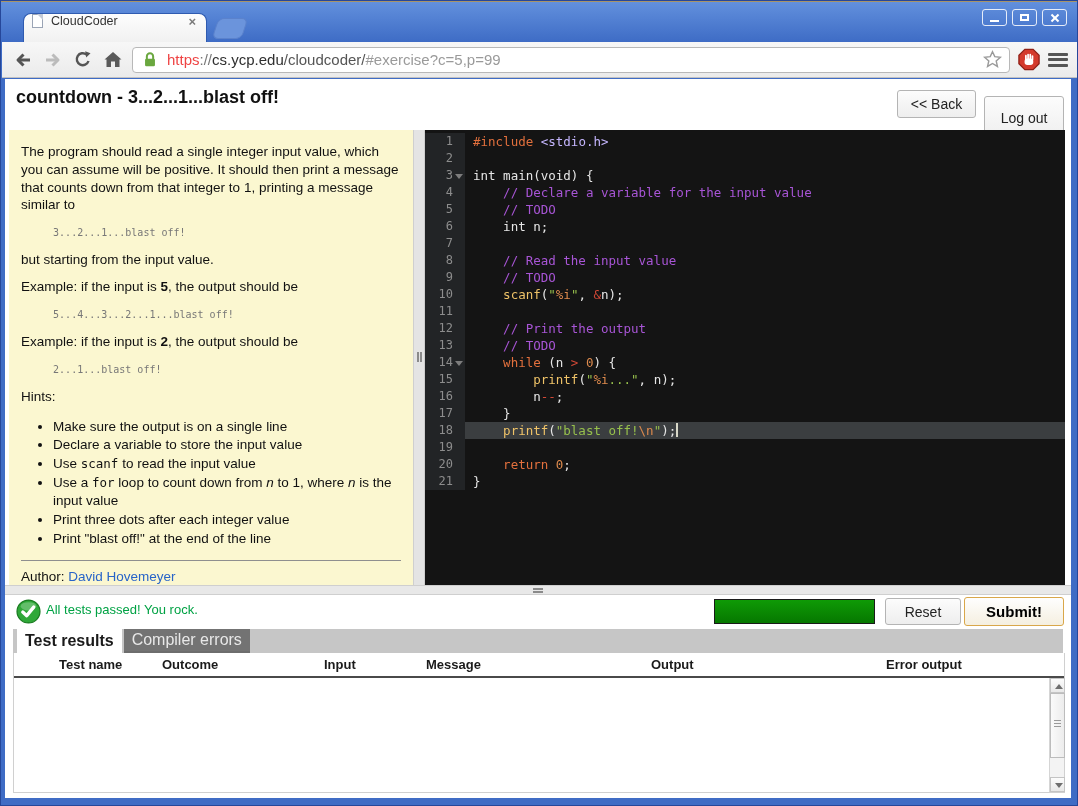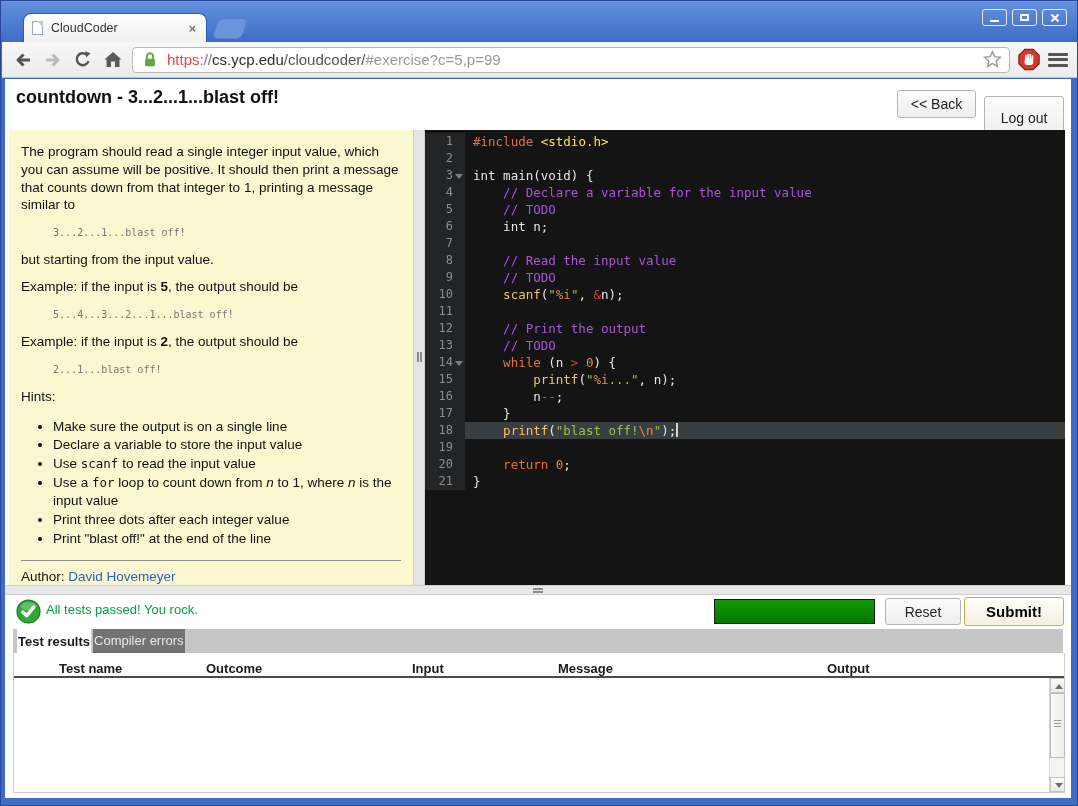--- a/index.html
+++ b/index.html
@@ -4,21 +4,21 @@
 <style>
   * { margin:0; padding:0; box-sizing:border-box; }
   html,body { background:#d8d8d8; font-family:"Liberation Sans", sans-serif; }
   .window { position:relative; width:1078px; height:806px; background:#3f6cc5; border:1px solid #26479a; overflow:hidden; }
 
   
   .titlebar { position:absolute; left:0; top:0; width:100%; height:40px;
     background:linear-gradient(#6290dd,#3f6dc6); border-top:1px solid #a89468; }
   .tab { position:absolute; left:22px; top:11px; width:184px; height:29px;
     background:linear-gradient(#fdfdfd,#f1f1f1); border-radius:8px 8px 0 0;
-    border:1px solid #2f5bb0; border-bottom:none; display:flex; align-items:center; padding:0 8px; }
+    border:1px solid #2f5bb0; border-bottom:none; display:flex; align-items:flex-start; padding:0 8px; }
   .favicon { width:11px; height:14px; background:#fff; border:1px solid #9aa4b5; position:relative; flex:none; }
   .favicon::after { content:""; position:absolute; right:-1px; top:-1px; border:3px solid; border-color:#c3cad6 transparent transparent #c3cad6; transform:rotate(90deg); }
   .tab-title { font-size:12.5px; color:#333; margin-left:8px; flex:1; white-space:nowrap; overflow:hidden; }
   .tab-close { color:#7a7a7a; font-size:13px; font-weight:bold; padding:0 2px; cursor:default; }
   .newtab { position:absolute; left:214px; top:16px; width:30px; height:21px; background:#6b94dc; border-radius:6px; transform:skewX(-18deg); border:1px solid #5b82cc; }
   .winbtns { position:absolute; right:10px; top:7px; display:flex; gap:5px; }
   .winbtn { width:25px; height:17px; border:1px solid rgba(255,255,255,.85); border-radius:3px; display:flex; align-items:center; justify-content:center; position:relative; }
   .glyph-min { width:9px; height:2px; background:#fff; margin-top:6px; }
   .glyph-max { width:9px; height:7px; border:2px solid #fff; }
   .glyph-x { position:relative; width:10px; height:10px; }
@@ -69,42 +69,42 @@
   
   .editor { position:absolute; left:420px; top:51px; width:640px; height:455px; background:#141414;
     font-family:"DejaVu Sans Mono",monospace; font-size:12.5px; overflow:hidden; padding-top:3px; }
   .ed-row { display:flex; height:17px; line-height:17px; }
   .ed-gutter { width:40px; flex:none; background:#222426; color:#8d8d8d; text-align:right; padding-right:12px; font-size:12px; position:relative; }
   .fold { position:absolute; right:2px; top:7px; width:0; height:0; border-left:4px solid transparent; border-right:4px solid transparent; border-top:5px solid #7d7d7d; }
   .ed-code { flex:1; white-space:pre; color:#e6e6e6; padding-left:8px; }
   .ed-row.active .ed-code { background:#3b3e40; }
   .tok-p { color:#e6e6e6; } .tok-k { color:#e2703d; } .tok-f { color:#efc368; }
   .tok-s { color:#97c04c; } .tok-e { color:#dd8a4d; } .tok-o { color:#d14836; }
-  .tok-n { color:#dd8a4d; } .tok-c { color:#a855d6; } .tok-inc { color:#fde047; }
+  .tok-n { color:#dd8a4d; } .tok-c { color:#a855d6; } .tok-inc { color:#c4b5fd; }
   .cursor { display:inline-block; width:2px; height:14px; background:#d8d8c8; vertical-align:-2px; }
 
   
   .status-row { position:absolute; left:0; top:516px; width:1066px; height:33px; background:#fff; }
   .check-ic { position:absolute; left:11px; top:4px; }
   .status-msg { position:absolute; left:41px; top:7px; font-size:13px; color:#00a244; }
   .progress { position:absolute; left:709px; top:4px; width:161px; height:25px; border:1px solid #1a1a1a; background:#fff; }
   .progress .fill { height:100%; width:100%; background:linear-gradient(#0f9a06,#067800); }
   .reset-btn { position:absolute; left:880px; top:3px; width:76px; height:27px; }
   .submit-btn { position:absolute; left:959px; top:2px; width:100px; height:29px;
     font-weight:bold; font-size:15px; border:1px solid #d9a74a; border-radius:3px;
     background:linear-gradient(#fefefe,#f5efe0); }
 
   
   .tabbar { position:absolute; left:8px; top:550px; width:1050px; height:24px; background:#c6c6c6; display:flex; align-items:stretch; padding-left:4px; }
-  .rtab { font-size:13px; display:flex; align-items:center; padding:0 1px; }
+  .rtab { font-size:16px; display:flex; align-items:center; padding:0 8px; }
   .rtab.active { background:#fff; font-weight:bold; color:#1a1a1a; }
   .rtab.inactive { background:#737373; color:#e8e8e8; margin-left:2px; border-bottom:2px solid #6d6d6d; }
 
   .results { position:absolute; left:8px; top:574px; width:1052px; height:140px; background:#fff; border:1px solid #d0d0d0; border-top:none; }
-  .t-grid { display:grid; grid-template-columns:103px 162px 102px 225px 235px 1fr; padding-left:33px;gap:44px; }
+  .t-grid { display:grid; grid-template-columns:103px 162px 102px 225px 235px 1fr; padding-left:33px; }
   .t-head { height:25px; align-items:center; border-bottom:2px solid #4a4a4a; font-size:13px; font-weight:bold; color:#1a1a1a; }
   .t-head > div { padding-left:12px; }
   .t-body { position:absolute; left:0; top:25px; right:15px; bottom:0; overflow:hidden; }
 
   
   .sbar { position:absolute; right:0; top:25px; width:15px; bottom:0; background:#f3f3f3; border-left:1px solid #d5d5d5; }
   .sbtn { position:absolute; left:0; width:15px; height:15px; background:linear-gradient(#fcfcfc,#e8e8e8); border:1px solid #c4c4c4; }
   .sbtn.up { top:0; } .sbtn.down { bottom:0; }
   .arr { position:absolute; left:3.5px; width:0; height:0; border-left:4px solid transparent; border-right:4px solid transparent; }
   .arr.up { top:5px; border-bottom:5px solid #6e6e6e; }

